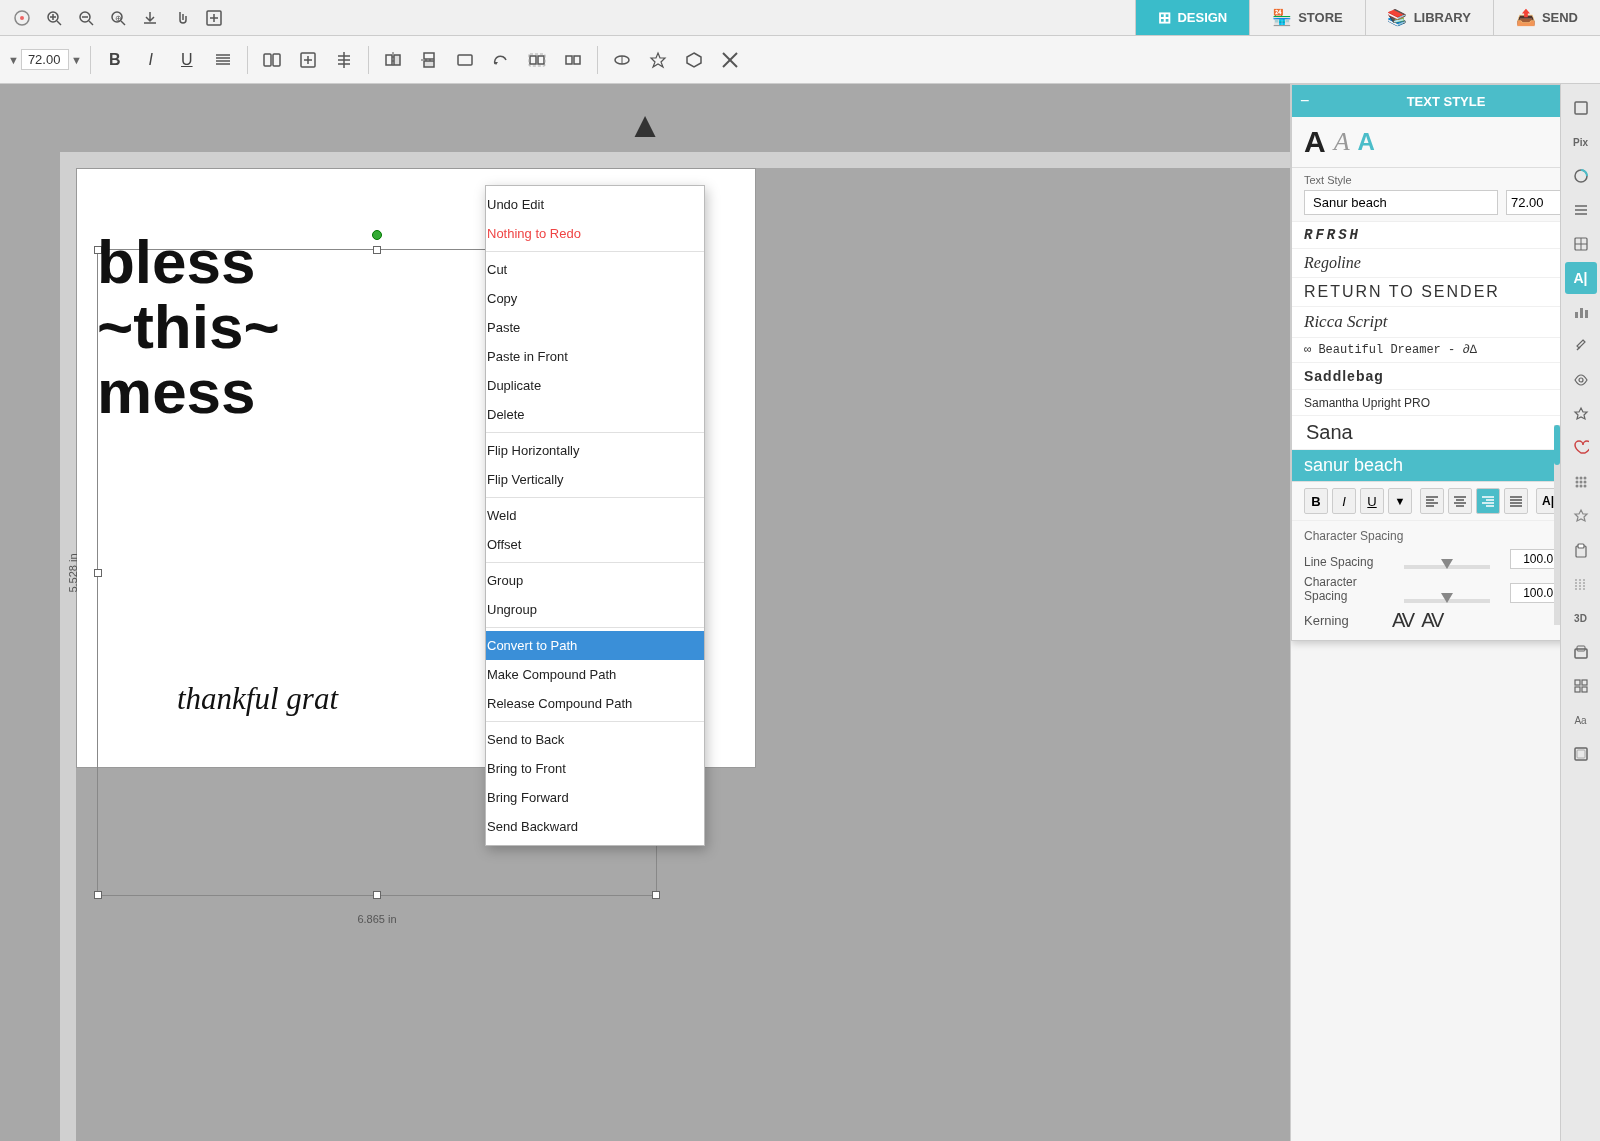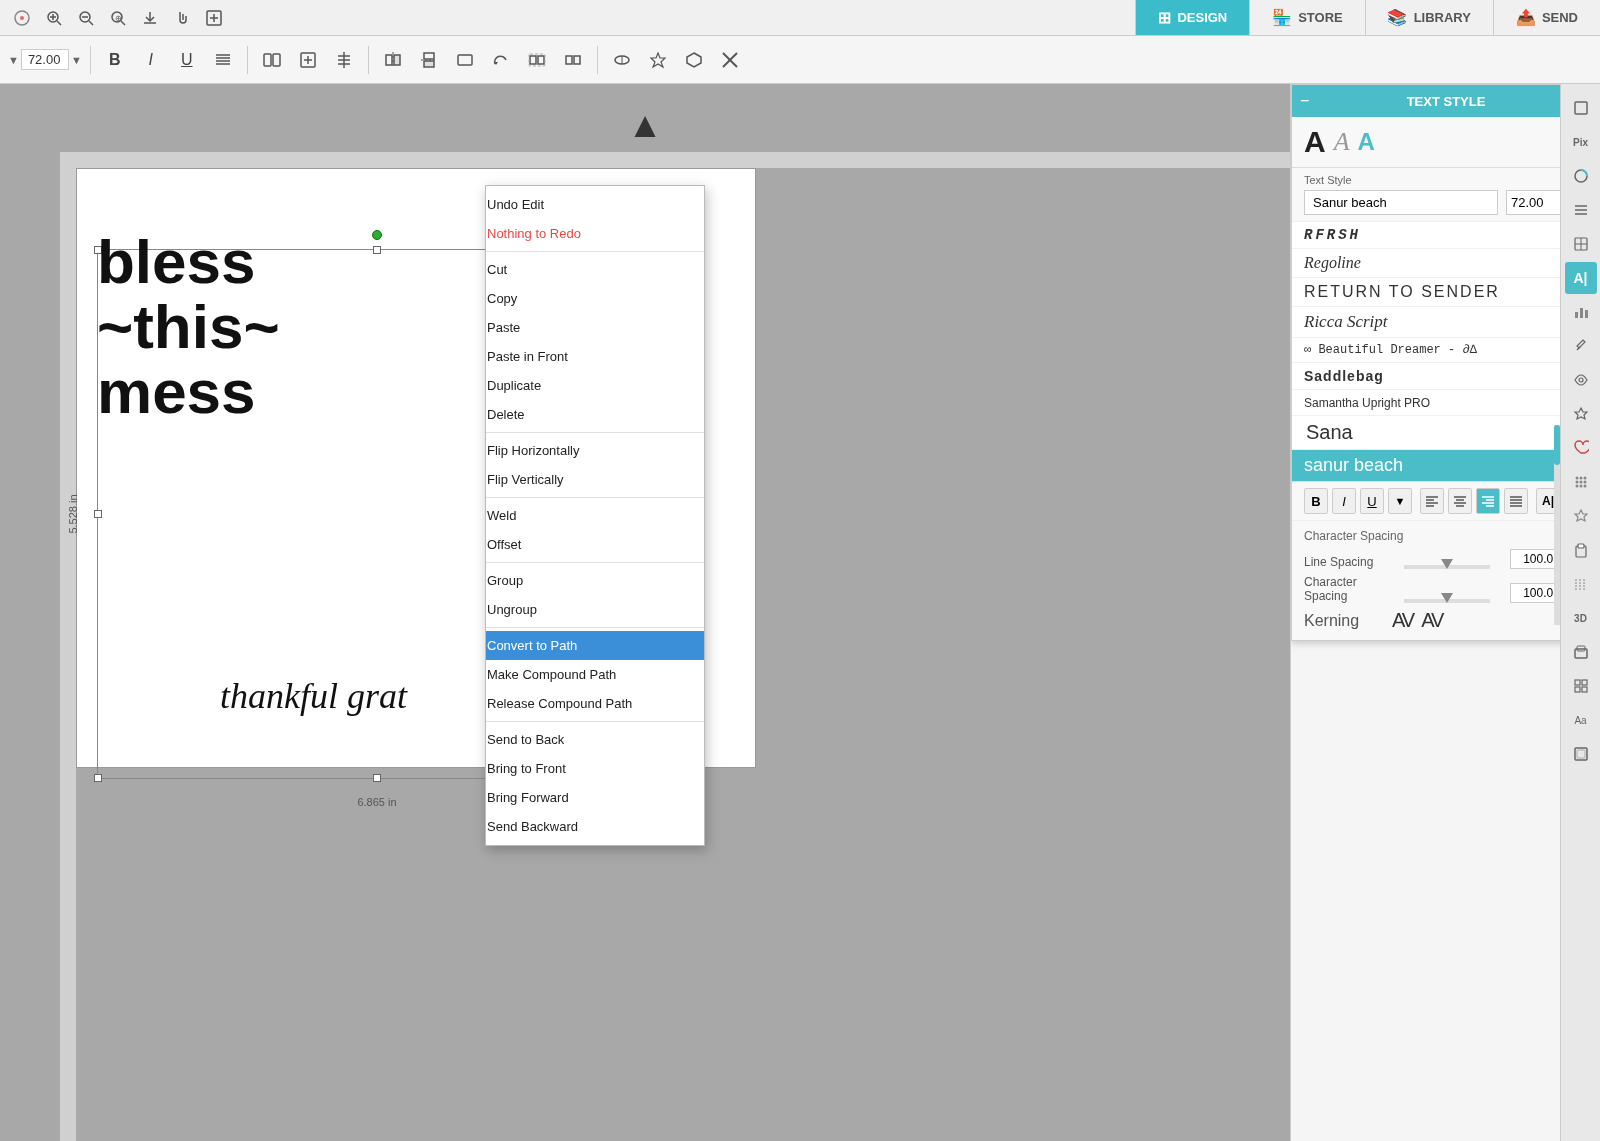--- a/index.html
+++ b/index.html
@@ -145,21 +145,21 @@
       height: 600px;
       background: white;
       border: 1px solid #999;
     }
     
     .selection-box {
       position: absolute;
       top: 80px;
       left: 20px;
       width: 560px;
-      height: 530px;
+      height: 647px;
       border: 1px solid #888;
     }
     .sel-handle {
       position: absolute;
       width: 8px; height: 8px;
       background: white;
       border: 1px solid #666;
     }
     .sel-handle.tl { top: -4px; left: -4px; }
     .sel-handle.tr { top: -4px; right: -4px; }
@@ -381,21 +381,21 @@
       font-size: 12px;
       background: white;
       text-align: right;
     }
     .spacing-pct { font-size: 11px; color: #666; }
     .kerning-row {
       display: flex;
       align-items: center;
       gap: 8px;
     }
-    .kerning-label { font-size: 16px; color: #555; width: 80px; }
+    .kerning-label { font-size: 13px; color: #555; width: 80px; }
     .kerning-av {
       font-size: 18px;
       letter-spacing: -2px;
       color: #333;
     }
 
     
     .icon-sidebar {
       position: absolute;
       right: 0;
@@ -674,21 +674,21 @@
         <div class="sel-handle rm"></div>
 
         <div class="dim-label">6.865 in</div>
         <div class="dim-label-v">5.528 in</div>
       </div>
 
       <div style="position:absolute;top:60px;left:20px;font-size:62px;font-weight:900;color:#111;line-height:1.05;font-family:'Arial Black',sans-serif;">
         bless<br>~this~<br>mess
       </div>
 
-      <div style="position:absolute;bottom:50px;left:100px;font-size:36px;font-family:Georgia,serif;font-style:italic;color:#111;margin-left:43px;">
+      <div style="position:absolute;bottom:50px;left:100px;font-size:31px;font-family:Georgia,serif;font-style:italic;color:#111;">
         thankful grat
       </div>
     </div>
   </div>
 
   <div class="context-menu">
     <div class="ctx-item">
       <span>Undo Edit</span>
     </div>
     <div class="ctx-item disabled">

